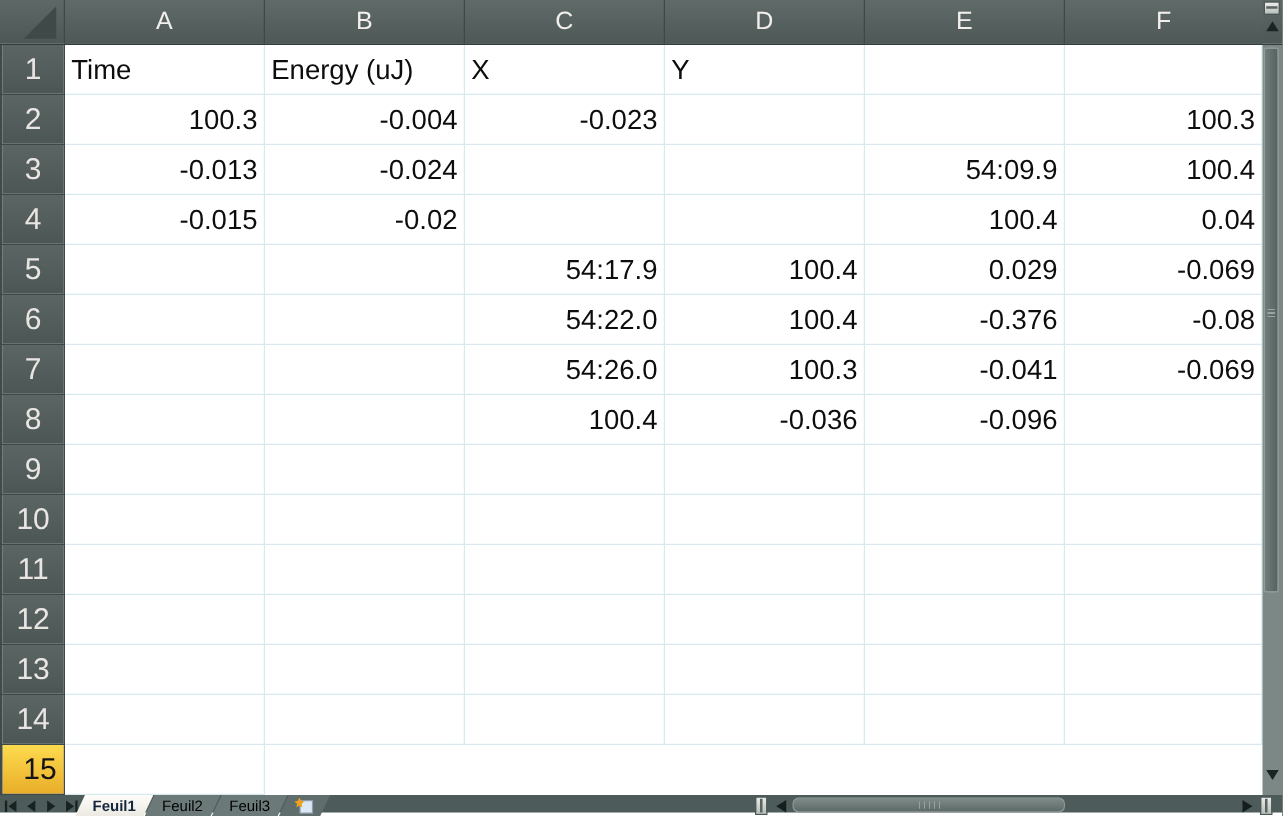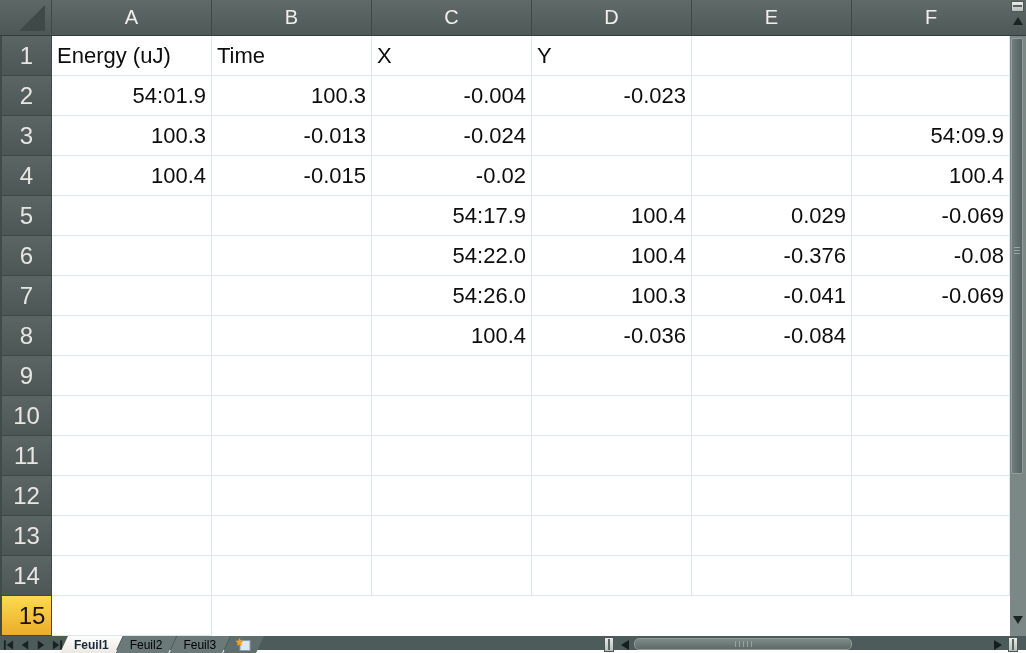--- a/index.html
+++ b/index.html
@@ -107,44 +107,44 @@
       <div class="rowhead">9</div>
       <div class="rowhead">10</div>
       <div class="rowhead">11</div>
       <div class="rowhead">12</div>
       <div class="rowhead">13</div>
       <div class="rowhead">14</div>
       <div class="rowhead active">15</div>
     </div>
 
   <div id="gridbody">
+      <div class="cell left">Time</div>
       <div class="cell left">Energy (uJ)</div>
-      <div class="cell left">Time</div>
       <div class="cell left">X</div>
       <div class="cell left">Y</div>
       <div class="cell left"></div>
       <div class="cell left"></div>
-      <div class="cell right">54:01.9</div>
       <div class="cell right">100.3</div>
       <div class="cell right">-0.004</div>
       <div class="cell right">-0.023</div>
       <div class="cell right"></div>
       <div class="cell right"></div>
       <div class="cell right">100.3</div>
       <div class="cell right">-0.013</div>
       <div class="cell right">-0.024</div>
       <div class="cell right"></div>
       <div class="cell right"></div>
       <div class="cell right">54:09.9</div>
       <div class="cell right">100.4</div>
       <div class="cell right">-0.015</div>
       <div class="cell right">-0.02</div>
       <div class="cell right"></div>
       <div class="cell right"></div>
       <div class="cell right">100.4</div>
+      <div class="cell right">0.04</div>
       <div class="cell right"></div>
       <div class="cell right"></div>
       <div class="cell right">54:17.9</div>
       <div class="cell right">100.4</div>
       <div class="cell right">0.029</div>
       <div class="cell right">-0.069</div>
       <div class="cell right"></div>
       <div class="cell right"></div>
       <div class="cell right">54:22.0</div>
       <div class="cell right">100.4</div>
@@ -153,21 +153,21 @@
       <div class="cell right"></div>
       <div class="cell right"></div>
       <div class="cell right">54:26.0</div>
       <div class="cell right">100.3</div>
       <div class="cell right">-0.041</div>
       <div class="cell right">-0.069</div>
       <div class="cell right"></div>
       <div class="cell right"></div>
       <div class="cell right">100.4</div>
       <div class="cell right">-0.036</div>
-      <div class="cell right">-0.084</div>
+      <div class="cell right">-0.096</div>
       <div class="cell right"></div>
       <div class="cell right"></div>
       <div class="cell right"></div>
       <div class="cell right"></div>
       <div class="cell right"></div>
       <div class="cell right"></div>
       <div class="cell right"></div>
       <div class="cell right"></div>
       <div class="cell right"></div>
       <div class="cell right"></div>

